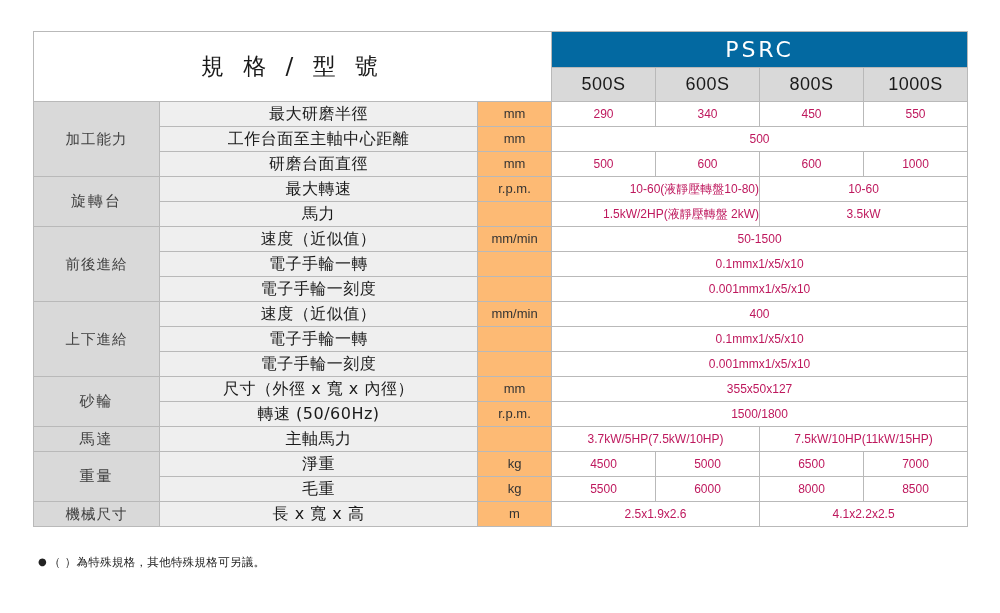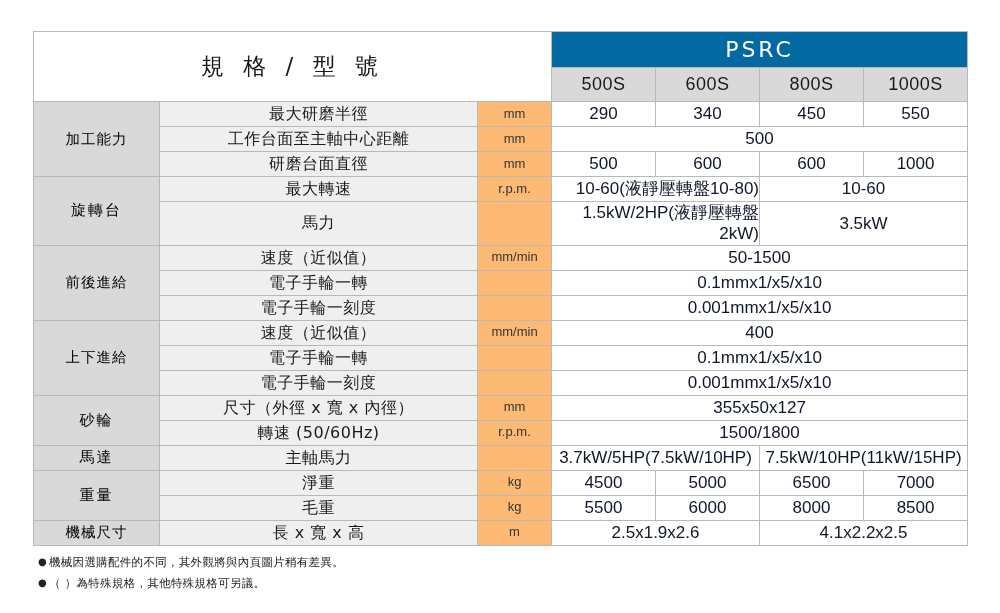--- a/index.html
+++ b/index.html
@@ -39,21 +39,21 @@
     text-align: center;
     vertical-align: middle;
     font-weight: normal;
     line-height: 1.25;
   }
   
   .cat {
     background: #d9d9d9;
     font-size: 15px;
     letter-spacing: 2px;
-    color: #000000;
+    color: #404040;
     width: 126px;
   }
   .cat.small {
     font-size: 14.5px;
     letter-spacing: 1px;
   }
   
   .item {
     background: #efefef;
     text-align: left;
@@ -67,23 +67,23 @@
     background: #fdba74;
     text-align: right;
     padding-right: 8px;
     font-size: 13px;
     width: 74px;
     color: #333;
     font-family: "Liberation Sans", sans-serif;
   }
   .val {
     background: #ffffff;
-    font-size: 17px;
+    font-size: 12px;
     font-family: "Liberation Sans", sans-serif;
-    color: #0f172a;
+    color: #be185d;
   }
   .val.cjk {
     font-family: Liberation Sans, sans-serif;
     text-align: right;
   }
   .row-h {
     height: 25px;
   }
   
   .hdr-title {
@@ -267,16 +267,15 @@
             <td class="item">長 x 寬 x 高</td>
             <td class="unit">m</td>
             <td class="val" colspan="2">2.5x1.9x2.6</td>
             <td class="val" colspan="2">4.1x2.2x2.5</td>
           </tr>
         </tbody>
     </table>
   </div>
 
   <div class="notes">
-    <div><span class="bullet">●</span><span>機械因選購配件的不同，其外觀將與內頁圖片稍有差異。</span></div>
     <div><span class="bullet">●</span><span>（ ）為特殊規格，其他特殊規格可另議。</span></div>
   </div>
 </div>
 
 </body></html>

